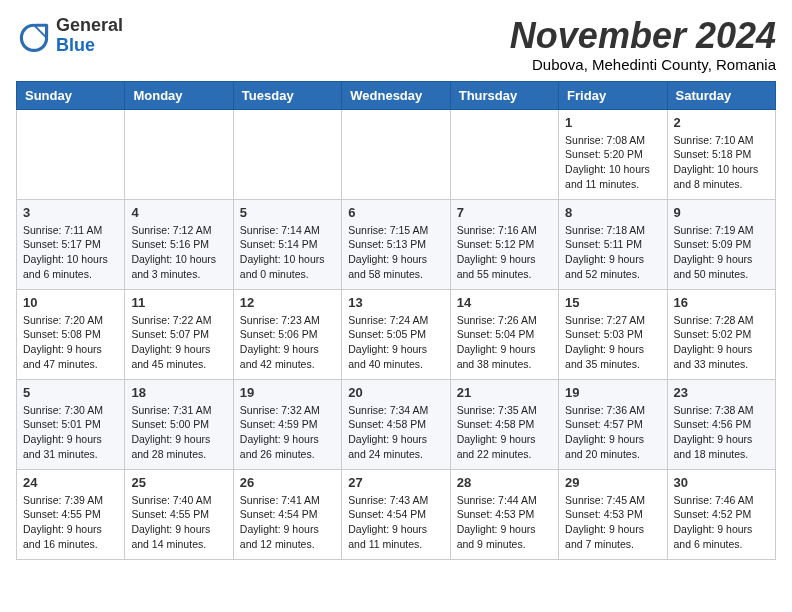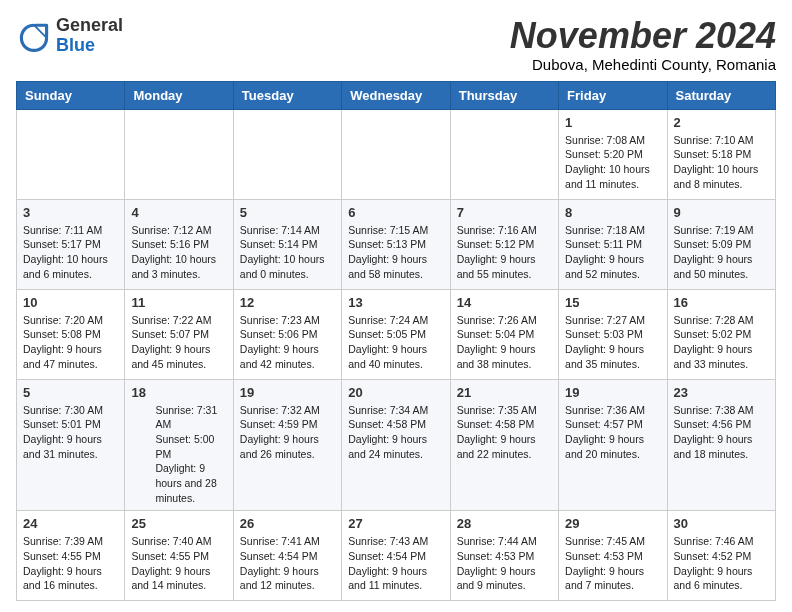--- a/index.html
+++ b/index.html
@@ -232,21 +232,21 @@
       </tr>
       <tr>
         <td>
           <span class="day-number">5</span>
           <div class="day-info" style="white-space: pre-line;">Sunrise: 7:30 AM
 Sunset: 5:01 PM
 Daylight: 9 hours and 31 minutes.</div>
         </td>
         <td>
           <span class="day-number">18</span>
-          <div class="day-info" style="white-space: pre-line; margin-left: 24px;">Sunrise: 7:31 AM
+          <div class="day-info" style="white-space: pre-line;">Sunrise: 7:31 AM
 Sunset: 5:00 PM
 Daylight: 9 hours and 28 minutes.</div>
         </td>
         <td>
           <span class="day-number">19</span>
           <div class="day-info" style="white-space: pre-line;">Sunrise: 7:32 AM
 Sunset: 4:59 PM
 Daylight: 9 hours and 26 minutes.</div>
         </td>
         <td>

